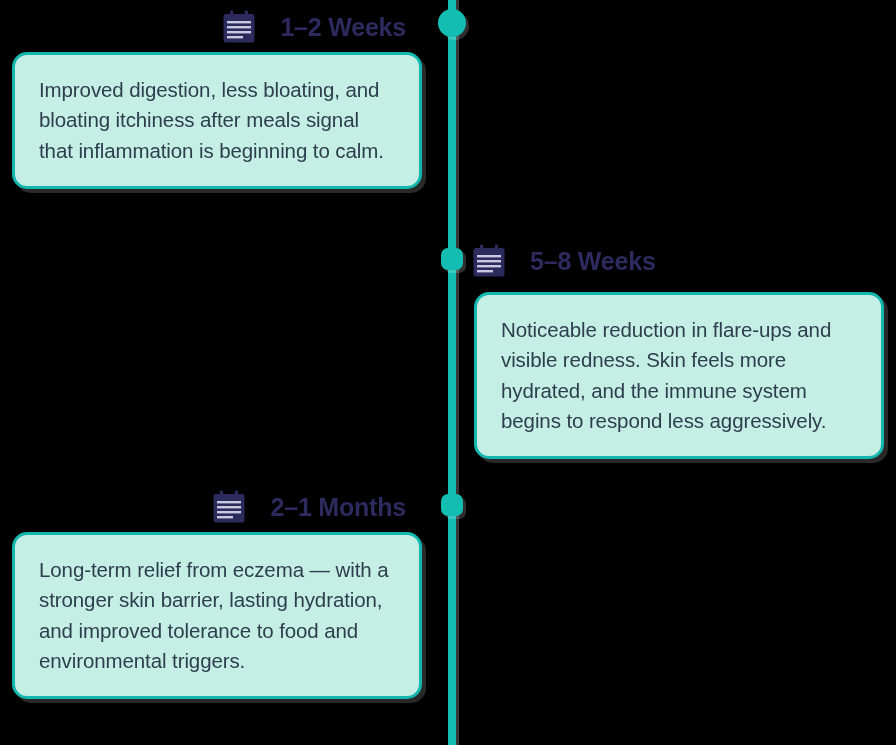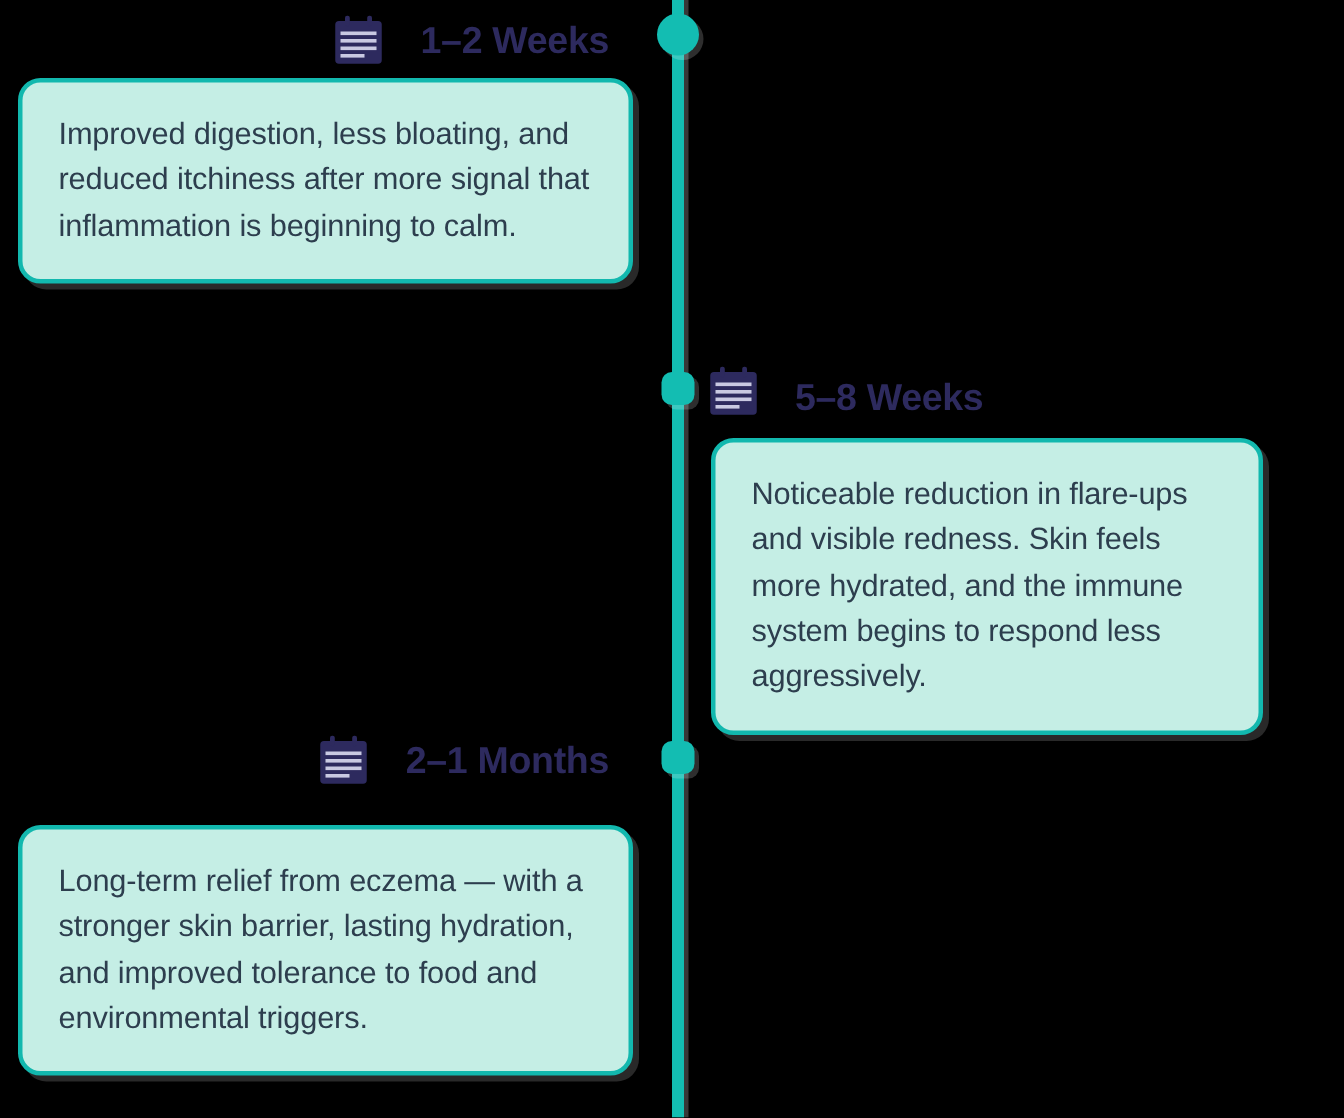--- a/index.html
+++ b/index.html
@@ -85,25 +85,25 @@
   }
   .card p {
     font-size: 20.5px;
     line-height: 1.48;
     color: #2d3e4e;
     letter-spacing: -0.1px;
   }
 
   
   #card-1 { left: 12px;  top: 52px;  width: 410px; }
-  #card-2 { left: 474px; top: 292px; width: 368px; }
-  #card-3 { left: 12px;  top: 532px; width: 410px; margin-top: 18px; }
+  #card-2 { left: 474px; top: 292px; width: 410px; }
+  #card-3 { left: 12px;  top: 532px; width: 410px; }
 
   #head-1 { top: 10px;  }
-  #head-2 { top: 244px; align-items: flex-end; }
+  #head-2 { top: 244px; }
   #head-3 { top: 490px; }
 
   #dot-1 { top: 9px;   }
   #dot-2 { top: 248px; }
   #dot-3 { top: 494px; }
 </style>
 </head>
 <body>
 
 <div id="stage">
@@ -119,21 +119,21 @@
       <rect x="5" y="16" width="24" height="2.4" fill="#c9c9e2"></rect>
       <rect x="5" y="21" width="24" height="2.4" fill="#c9c9e2"></rect>
       <rect x="5" y="26" width="16" height="2.4" fill="#c9c9e2"></rect>
       <rect x="8" y="0.5" width="3.2" height="7" rx="1.4" fill="#2d2a5e"></rect>
       <rect x="22.8" y="0.5" width="3.2" height="7" rx="1.4" fill="#2d2a5e"></rect>
     </svg>
     <span class="heading-label">1–2 Weeks</span>
   </div>
 
   <div class="card" id="card-1">
-    <p>Improved digestion, less bloating, and reduced itchiness after more signal that inflammation is beginning to calm.</p>
+    <p>Improved digestion, less bloating, and bloating itchiness after meals signal that inflammation is beginning to calm.</p>
   </div>
 
   <div class="marker marker-sm" id="dot-2"></div>
 
   <div class="heading right" id="head-2">
     <svg class="cal-icon" viewBox="0 0 34 34">
       <rect x="1.5" y="4" width="31" height="28.5" rx="2.5" fill="#2d2a5e"></rect>
       <rect x="5" y="11" width="24" height="2.4" fill="#c9c9e2"></rect>
       <rect x="5" y="16" width="24" height="2.4" fill="#c9c9e2"></rect>
       <rect x="5" y="21" width="24" height="2.4" fill="#c9c9e2"></rect>

